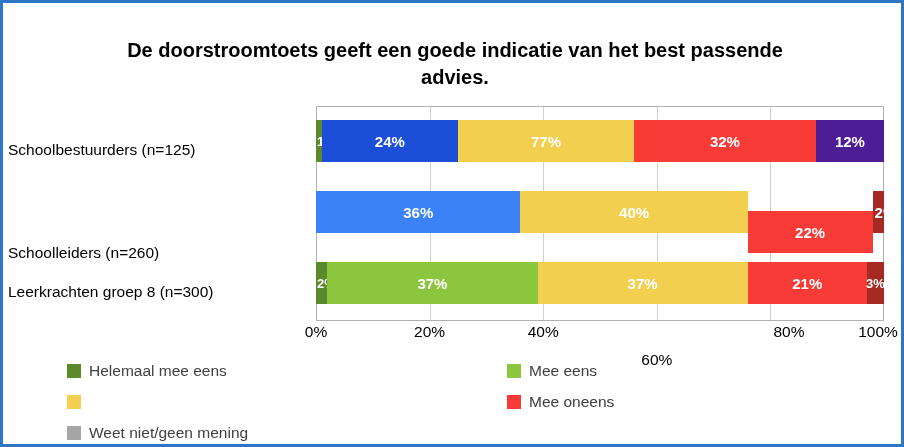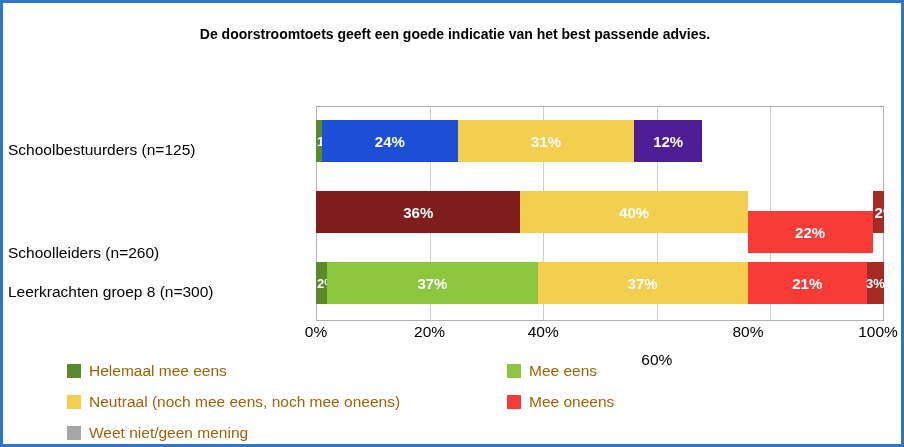--- a/index.html
+++ b/index.html
@@ -17,24 +17,24 @@
     width: 904px;
     height: 447px;
     box-sizing: border-box;
     border: 3px solid #2f75c6;
     background: #ffffff;
     overflow: hidden;
   }
   #title {
     position: absolute;
     left: 120px;
-    top: 22px;
+    top: 34px;
     width: 664px;
     text-align: center;
-    font-size: 14px;
+    font-size: 20px;
     font-weight: bold;
     color: #000000;
     line-height: 1.35;
   }
 
   
   #plot {
     position: absolute;
     left: 313px;
     top: 103px;
@@ -124,21 +124,21 @@
     display: grid;
     grid-template-columns: 440px 350px;
     grid-auto-rows: 31px;
     align-items: center;
   }
   .legitem {
     display: flex;
     align-items: center;
     gap: 8px;
     font-size: 15.5px;
-    color: #a16207;
+    color: #404040;
   }
   .swatch {
     width: 14px;
     height: 14px;
     flex: 0 0 14px;
     display: inline-block;
   }
 </style>
 </head>
 <body>
@@ -157,62 +157,62 @@
     <div class="gridline" style="left:113.6px;"></div>
     <div class="gridline" style="left:227.2px;"></div>
     <div class="gridline" style="left:340.8px;"></div>
     <div class="gridline" style="left:454.4px;"></div>
     <div class="axisline" style="left:0px;"></div>
     <div class="plotborder"></div>
 
     <div class="barrow" style="top:14px;">
       <div class="seg" style="width:1%;background:#5b8a2d;font-size:13px;justify-content:flex-start;padding-left:1px;">1%</div>
       <div class="seg" style="width:24%;background:#1d4ed8;">24%</div>
-      <div class="seg" style="width:31%;background:#f2cf4f;">31%</div>
+      <div class="seg" style="width:31%;background:#f2cf4f;">77%</div>
+      <div class="seg" style="width:32%;background:#f93b37;">32%</div>
       <div class="seg" style="width:12%;background:#4c1d95;">12%</div>
     </div>
 
     <div class="barrow" style="top:85px;">
       <div class="seg" style="width:0%;background:#5b8a2d;"></div>
-      <div class="seg" style="width:36%;background:#7f1d1d;">36%</div>
+      <div class="seg" style="width:36%;background:#3b82f6;">36%</div>
       <div class="seg" style="width:40%;background:#f2cf4f;">40%</div>
       <div class="seg" style="width:22%;background:#f93b37;margin-top:20px;">22%</div>
       <div class="seg" style="width:2%;background:#a62a24;justify-content:flex-start;padding-left:2px;">2%</div>
     </div>
 
     <div class="barrow" style="top:156px;">
       <div class="seg" style="width:2%;background:#5b8a2d;font-size:13px;justify-content:flex-start;padding-left:1px;">2%</div>
       <div class="seg" style="width:37%;background:#8cc63e;">37%</div>
       <div class="seg" style="width:37%;background:#f2cf4f;">37%</div>
       <div class="seg" style="width:21%;background:#f93b37;">21%</div>
       <div class="seg" style="width:3%;background:#a62a24;font-size:13px;">3%</div>
     </div>
   </div>
 
   <div id="xlabels">
     <div class="xtick" style="left:0px;">0%</div>
     <div class="xtick" style="left:113.6px;">20%</div>
     <div class="xtick" style="left:227.2px;">40%</div>
     <div class="xtick" style="left:340.8px;margin-top:28px;">60%</div>
-    <div class="xtick" style="left:432px;">80%</div>
+    <div class="xtick" style="left:473px;">80%</div>
     <div class="xtick" style="left:562px;">100%</div>
   </div>
 
   <div id="legend">
     <div class="legitem">
       <span class="swatch" style="background:#5b8a2d;"></span>
       <span>Helemaal mee eens</span>
     </div>
     <div class="legitem">
       <span class="swatch" style="background:#8cc63e;"></span>
       <span>Mee eens</span>
     </div>
     <div class="legitem">
       <span class="swatch" style="background:#f2cf4f;"></span>
-      <span>Neutraal (noch mee eens, noch mee oneens)</span>
     </div>
     <div class="legitem">
       <span class="swatch" style="background:#f93b37;"></span>
       <span>Mee oneens</span>
     </div>
     <div class="legitem">
       <span class="swatch" style="background:#a6a6a6;"></span>
       <span>Weet niet/geen mening</span>
     </div>
   </div>

